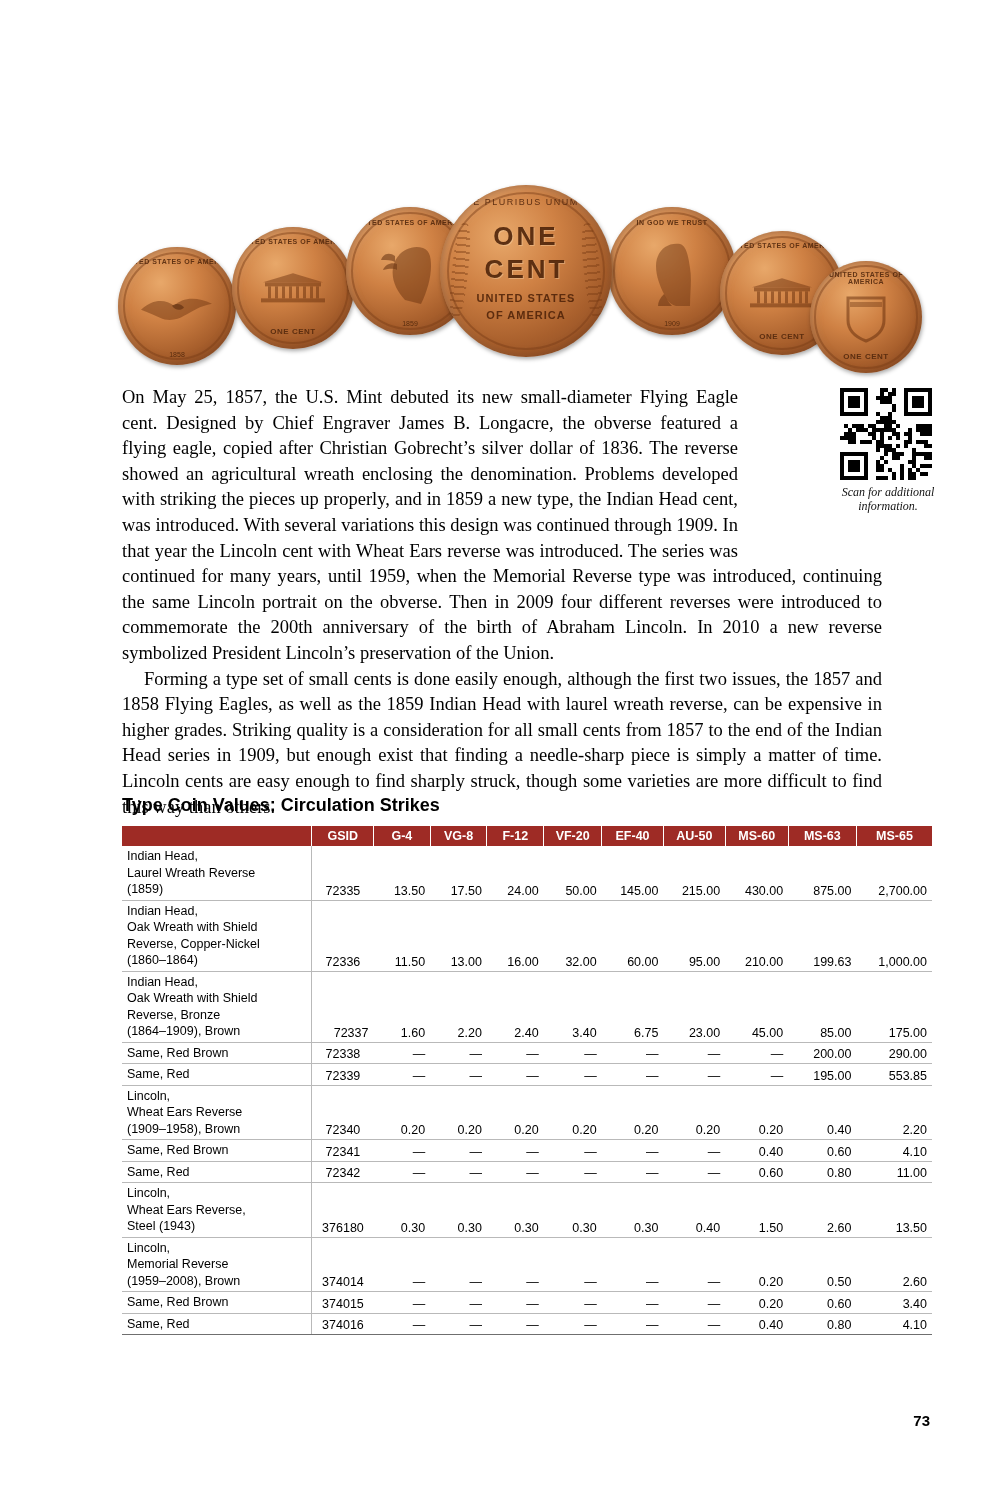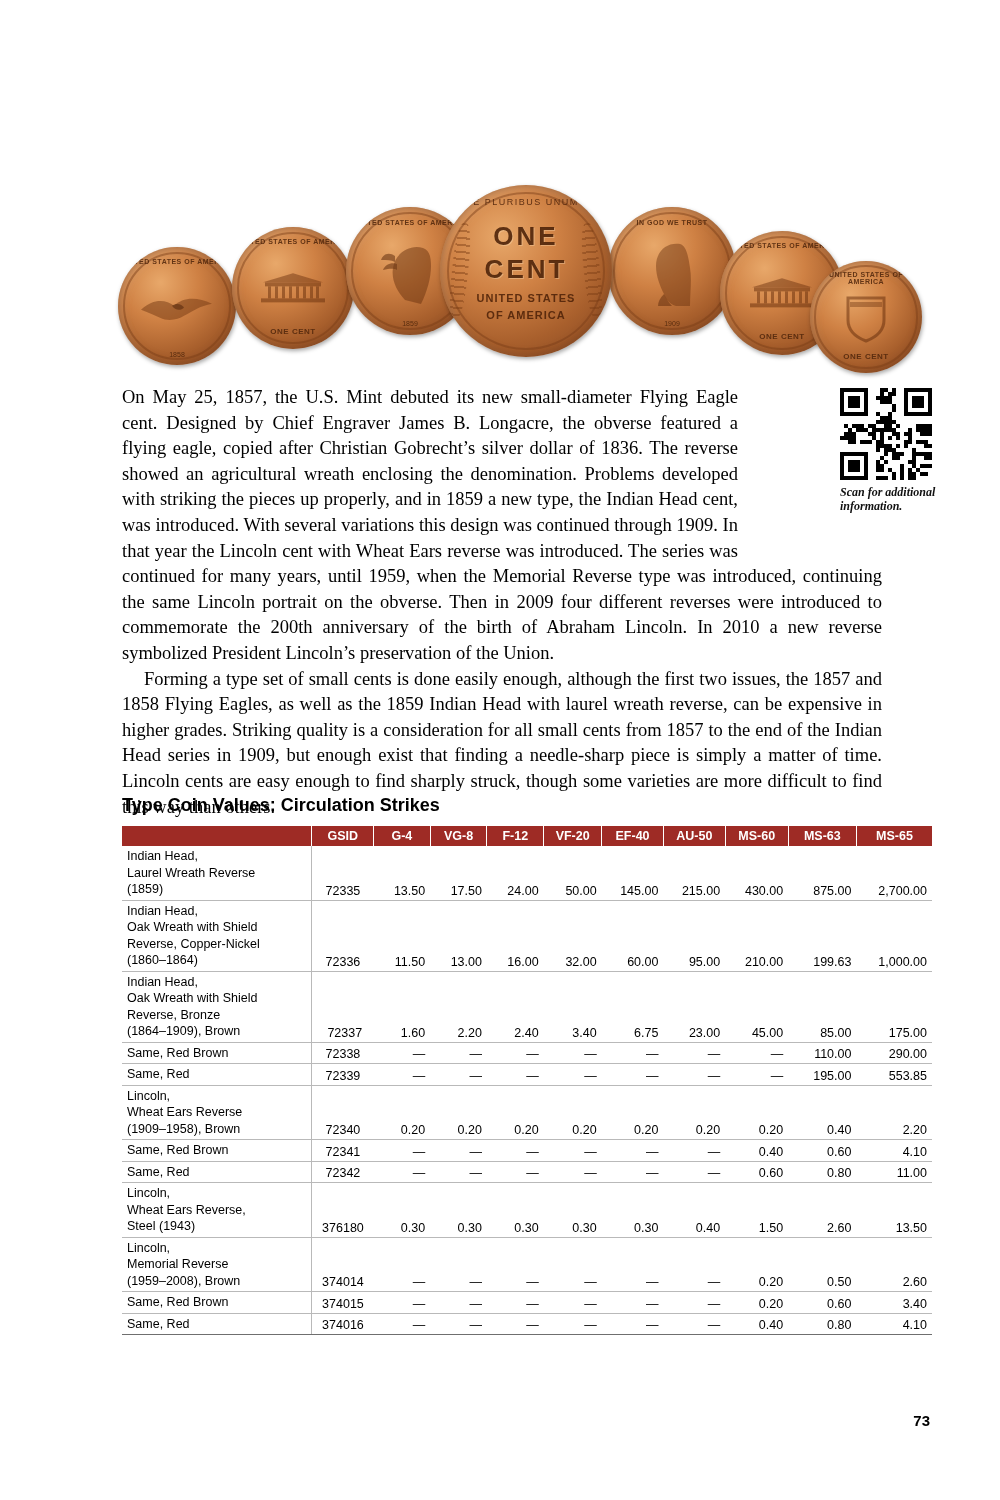--- a/index.html
+++ b/index.html
@@ -205,22 +205,21 @@
     height: 160px;
     margin: 0 0 2px 14px;
   }
 
   
   .qr-block {
     position: absolute;
     left: 840px;
     top: 388px;
     width: 96px;
-    text-align: left;
-    font-weight: bold;
+    text-align: center;
   }
   .qr {
     width: 92px;
     height: 92px;
     background: #ffffff;
     position: relative;
   }
   .qr .cell { position: absolute; background: #000; }
   .qr-cap {
     margin-top: 5px;
@@ -708,42 +707,42 @@
           <td class="num">95.00</td>
           <td class="num">210.00</td>
           <td class="num">199.63</td>
           <td class="num">1,000.00</td>
         </tr>
         <tr>
           <td class="label">Indian Head,
   Oak Wreath with Shield
   Reverse, Bronze
   (1864–1909), Brown</td>
-          <td class="num" style="text-align: left; padding-left: 15px;">72337</td>
+          <td class="num" style="text-align: right; padding-left: 15px;">72337</td>
           <td class="num">1.60</td>
           <td class="num">2.20</td>
           <td class="num">2.40</td>
           <td class="num">3.40</td>
           <td class="num">6.75</td>
           <td class="num">23.00</td>
           <td class="num">45.00</td>
           <td class="num">85.00</td>
           <td class="num">175.00</td>
         </tr>
         <tr>
           <td class="label indent1">Same, Red Brown</td>
           <td class="num" style="text-align: center;">72338</td>
           <td class="num">—</td>
           <td class="num">—</td>
           <td class="num">—</td>
           <td class="num">—</td>
           <td class="num">—</td>
           <td class="num">—</td>
           <td class="num">—</td>
-          <td class="num">110.00</td>
+          <td class="num">200.00</td>
           <td class="num">290.00</td>
         </tr>
         <tr>
           <td class="label indent1">Same, Red</td>
           <td class="num" style="text-align: center;">72339</td>
           <td class="num">—</td>
           <td class="num">—</td>
           <td class="num">—</td>
           <td class="num">—</td>
           <td class="num">—</td>

